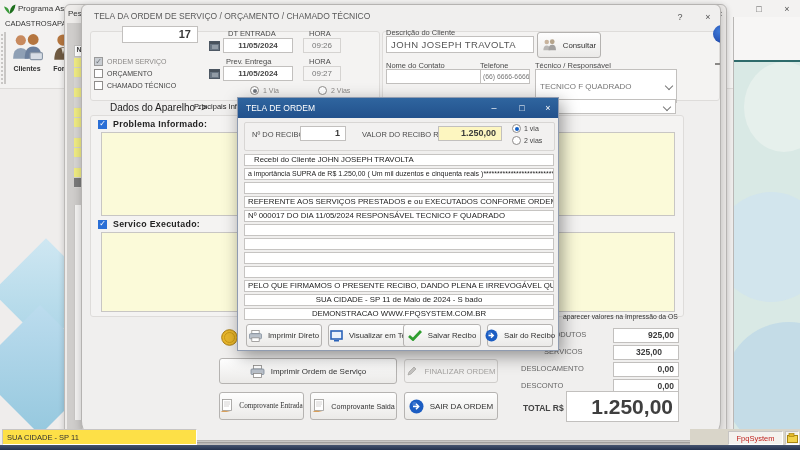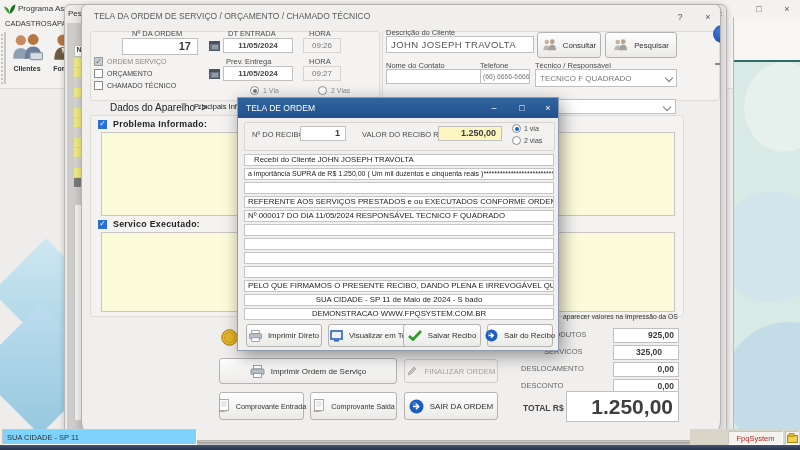--- a/index.html
+++ b/index.html
@@ -32,21 +32,21 @@
   .titlebar{left:0;top:0;width:800px;height:17px;background:#f3f2f1;}
   .menubar{left:0;top:17px;width:800px;height:12px;background:#f3f2f1;font-size:7.5px;color:#333;}
   .toolbar{left:0;top:29px;width:800px;height:59px;background:#f3f2f1;border-bottom:1px solid #dddbd9;}
   .tbhandle{left:1px;top:32px;width:5px;height:52px;
     background:repeating-linear-gradient(0deg,#c9c7c5 0 2px,transparent 2px 4px),
                repeating-linear-gradient(0deg,#c9c7c5 2px 4px,transparent 0 2px);
     background-size:2px 100%,2px 100%;background-position:0 0,3px 0;background-repeat:repeat-y;}
   .tbbtn{display:flex;flex-direction:column;align-items:center;gap:2px;font-size:7px;font-weight:bold;color:#333;}
   .diamond{transform:rotate(45deg);}
   
-  .statpanel{background:#7dd3fc;border:1px solid #c7c5c3;border-bottom-color:#fff;border-right-color:#fff;
+  .statpanel{background:#fde047;border:1px solid #c7c5c3;border-bottom-color:#fff;border-right-color:#fff;
     box-sizing:border-box;font-size:7.5px;color:#333;display:flex;align-items:center;overflow:hidden;}
   .navy{left:0;top:445px;width:800px;height:5px;background:linear-gradient(180deg,#46546e,#23314e);}
   
   .teal-win{left:733px;top:17px;width:67px;height:415px;background:#fff;border-left:1px solid #b9b7b5;
     box-sizing:border-box;overflow:hidden;}
   .pesq-win{left:64px;top:4px;width:663px;height:439px;background:#edebe9;border:1px solid #bbb9b7;
     border-radius:6px 6px 14px 14px;box-sizing:border-box;box-shadow:0 2px 6px rgba(0,0,0,.18);}
   .tela-win{left:81px;top:4px;width:640px;height:437px;background:#f0efee;border:1px solid #b5b3b1;
     border-radius:6px 6px 20px 20px;box-sizing:border-box;box-shadow:0 3px 10px rgba(0,0,0,.22);overflow:hidden;}
   .cell{width:8px;height:10px;box-sizing:border-box;border-bottom:1px solid #d5d3d1;}
@@ -144,21 +144,21 @@
     <div class="abs" style="left:9px;top:200px;width:9px;height:215px;background:#f5f4f3;border-left:1px solid #c9c7c5;"></div>
   </div>
 
   <div class="abs tela-win">
     <div class="abs" style="left:12px;top:6px;font-size:8.5px;color:#5a5a5a;white-space:nowrap;">TELA DA ORDEM DE SERVIÇO / ORÇAMENTO / CHAMADO TÉCNICO</div>
     <div class="abs winctl" style="left:590px;top:5px;width:16px;height:13px;">?</div>
     <div class="abs winctl" style="left:618px;top:5px;width:16px;height:13px;">×</div>
 
     <div class="abs grp" style="left:8px;top:26px;width:288px;height:68px;"></div>
     <span class="abs lbl" style="left:50px;top:24px;">Nº DA ORDEM</span>
-    <div class="abs inp num" style="left:40px;top:33px;width:76px;height:17px;font-size:11px;line-height:15px;padding-right:6px;">17</div>
+    <div class="abs inp num" style="left:40px;top:21px;width:76px;height:17px;font-size:11px;line-height:15px;padding-right:6px;">17</div>
     <div class="abs" style="left:12px;top:52px;display:flex;gap:4px;align-items:center;">
       <span class="cb on-dis">✓</span>
       <span class="rlbl" style="color:#8a8886;">ORDEM SERVIÇO</span>
     </div>
     <div class="abs" style="left:12px;top:64px;display:flex;gap:4px;align-items:center;">
       <span class="cb"></span>
       <span class="rlbl">ORÇAMENTO</span>
     </div>
     <div class="abs" style="left:12px;top:76px;display:flex;gap:4px;align-items:center;">
       <span class="cb"></span>
@@ -204,37 +204,26 @@
       <span>
         <svg width="15" height="13" viewBox="0 0 22 19">
             <circle cx="7" cy="4.5" r="3.3" fill="#c8b49e"></circle>
             <path d="M2 16.5 q0-7 5-7 q5 0 5 7 Z" fill="#b9b7b5"></path>
             <circle cx="15" cy="4" r="3.5" fill="#b5a48c"></circle>
             <path d="M9.5 16.5 q0-8 5.5-8 q5.5 0 5.5 8 Z" fill="#a3a1a0"></path>
           </svg>
       </span>
       <span>Consultar</span>
     </div>
-    <div class="abs btn" style="left:523px;top:27px;width:72px;height:26px;">
-      <span>
-        <svg width="15" height="13" viewBox="0 0 22 19">
-            <circle cx="7" cy="4.5" r="3.3" fill="#c8b49e"></circle>
-            <path d="M2 16.5 q0-7 5-7 q5 0 5 7 Z" fill="#b9b7b5"></path>
-            <circle cx="15" cy="4" r="3.5" fill="#b5a48c"></circle>
-            <path d="M9.5 16.5 q0-8 5.5-8 q5.5 0 5.5 8 Z" fill="#a3a1a0"></path>
-          </svg>
-      </span>
-      <span>Pesquisar</span>
-    </div>
     <span class="abs lbl" style="left:304px;top:56px;">Nome do Contato</span>
     <div class="abs inp" style="left:304px;top:64px;width:132px;height:15px;"></div>
     <span class="abs lbl" style="left:398px;top:56px;">Telefone</span>
     <div class="abs inp" style="left:398px;top:64px;width:50px;height:15px;font-size:6.8px;line-height:13px;color:#777;padding-left:2px;">(66) 6666-6666</div>
     <span class="abs lbl" style="left:453px;top:56px;">Técnico / Responsável</span>
-    <div class="abs inp" style="left:453px;top:64px;width:142px;height:15px;display:flex;align-items:center;justify-content:space-between;padding:8px 4px;color:#777;">
+    <div class="abs inp" style="left:453px;top:64px;width:142px;height:15px;display:flex;align-items:center;justify-content:space-between;padding:16px 4px;color:#777;">
       <span>TECNICO F QUADRADO</span>
       <span class="chev"></span>
     </div>
     <div class="abs" style="left:631px;top:20px;width:18px;height:18px;border-radius:50%;background:radial-gradient(circle at 35% 35%,#3f7ad8,#16399b);"></div>
     <div class="abs" style="left:633px;top:58px;width:8px;height:2px;background:#8a8886;"></div>
 
     <span class="abs" style="left:28px;top:97px;font-size:10px;color:#222;text-align:right;">Dados do Aparelho -&gt;</span>
     <span class="abs" style="left:112px;top:97px;font-size:7.5px;color:#222;">Principais Inform</span>
     <div class="abs inp" style="left:289px;top:94px;width:305px;height:15px;display:flex;align-items:center;justify-content:flex-end;padding-right:5px;">
       <span class="chev"></span>
@@ -281,21 +270,21 @@
       <span>Imprimir Ordem de Serviço</span>
     </div>
     <div class="abs btn disabled" style="left:322px;top:354px;width:94px;height:24px;">
       <span>
         <svg width="12" height="12">
             <path d="M2 10 l1-3 5-5 2 2 -5 5 Z" fill="#c5c3c1" stroke="#a5a3a1" stroke-width="0.7"></path>
           </svg>
       </span>
       <span>FINALIZAR ORDEM</span>
     </div>
-    <div class="abs btn" style="left:137px;top:387px;width:85px;height:28px;font-size:7.2px;">
+    <div class="abs btn" style="left:137px;top:387px;width:85px;height:28px;font-size:7.2px;font-family:Liberation Serif, serif;">
       <span>
         <svg width="13" height="14">
             <rect x="2.5" y="0.5" width="9" height="11" fill="#fff" stroke="#9a9896" stroke-width="0.8"></rect>
             <path d="M4 3 h6 M4 5 h6 M4 7 h5" stroke="#c9c7c5" stroke-width="0.8"></path>
             <path d="M0.5 13 q3-2.5 6-1 l4 1 z" fill="#d9a05c"></path>
           </svg>
       </span>
       <span>Comprovante Entrada</span>
     </div>
     <div class="abs btn" style="left:228px;top:387px;width:87px;height:28px;font-size:7.2px;">

